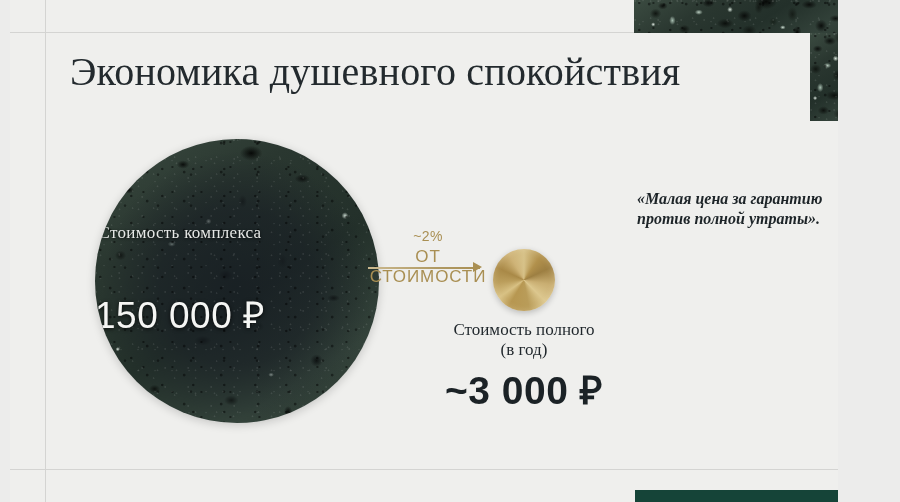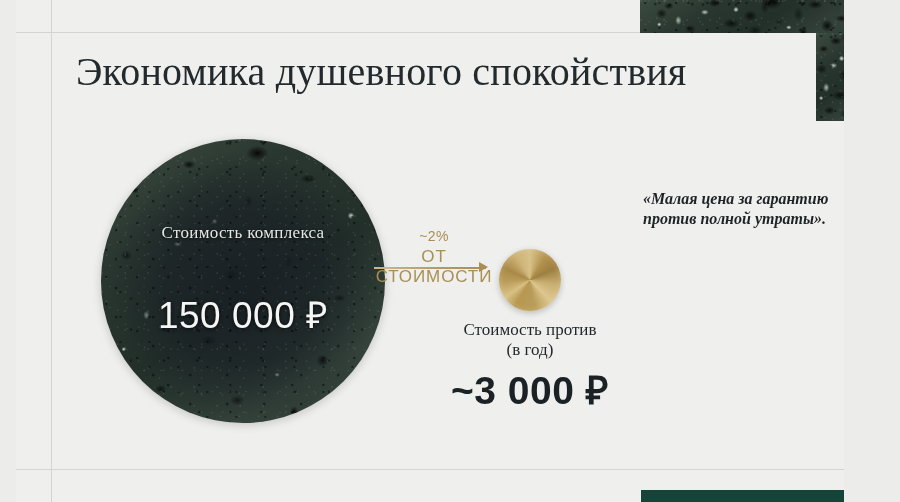--- a/index.html
+++ b/index.html
@@ -5,21 +5,21 @@
   * { margin:0; padding:0; box-sizing:border-box; }
   html, body { width:900px; height:502px; overflow:hidden; }
   body {
     background:#ececeb;
     font-family:"Liberation Sans", sans-serif;
     position:relative;
   }
 
   
   #slide {
-    position:absolute; left:16px; top:0;
+    position:absolute; left:10px; top:0;
     width:828px; height:502px;
     background:#efefed;
     overflow:hidden;
   }
 
   
   .grid-line { position:absolute; background:#d4d4d2; pointer-events:none; }
   .grid-v-left   { left:35px;  top:0;    width:1px;  height:502px; }
   .grid-v-right  { left:864px; top:0;    width:1px;  height:502px; }
   .grid-h-top    { left:0;     top:32px; width:900px;height:1px; }
@@ -95,21 +95,21 @@
     white-space:nowrap;
   }
 
   
   #cost-circle {
     position:absolute; left:85px; top:139px;
     width:284px; height:284px;
     border-radius:50%;
     overflow:hidden;
     display:flex; flex-direction:column;
-    align-items:center; justify-content:center;
+    align-items:flex-start; justify-content:center;
     box-shadow:0 2px 10px rgba(0,0,0,.18);
   }
   #cost-circle .inner-shade{
     position:absolute; inset:0; border-radius:50%;
     background:radial-gradient(circle at 50% 52%, rgba(22,28,34,.78) 0%, rgba(24,30,36,.62) 38%, rgba(0,0,0,0) 66%);
     pointer-events:none;
   }
   #cost-circle .txt { position:relative; z-index:3; text-align:center; }
   #cost-circle-label {
     font-family:"Liberation Serif", serif;
@@ -217,21 +217,21 @@
   <div id="arrow-group">
     <div id="pct-main">~2%</div>
     <div id="pct-sub">от стоимости</div>
     <div id="arrow-line"></div>
     <div id="arrow-head"></div>
   </div>
 
   <div id="policy-sphere"></div>
 
   <div id="policy-caption">
-    <div>Стоимость против</div>
+    <div>Стоимость полного</div>
     <div>(в год)</div>
   </div>
   <div id="policy-value">~3 000 ₽</div>
 
   <div id="right-col">
     <div id="right-quote">«Малая цена за гарантию против полной утраты».</div>
   </div>
 
 </div>
 

